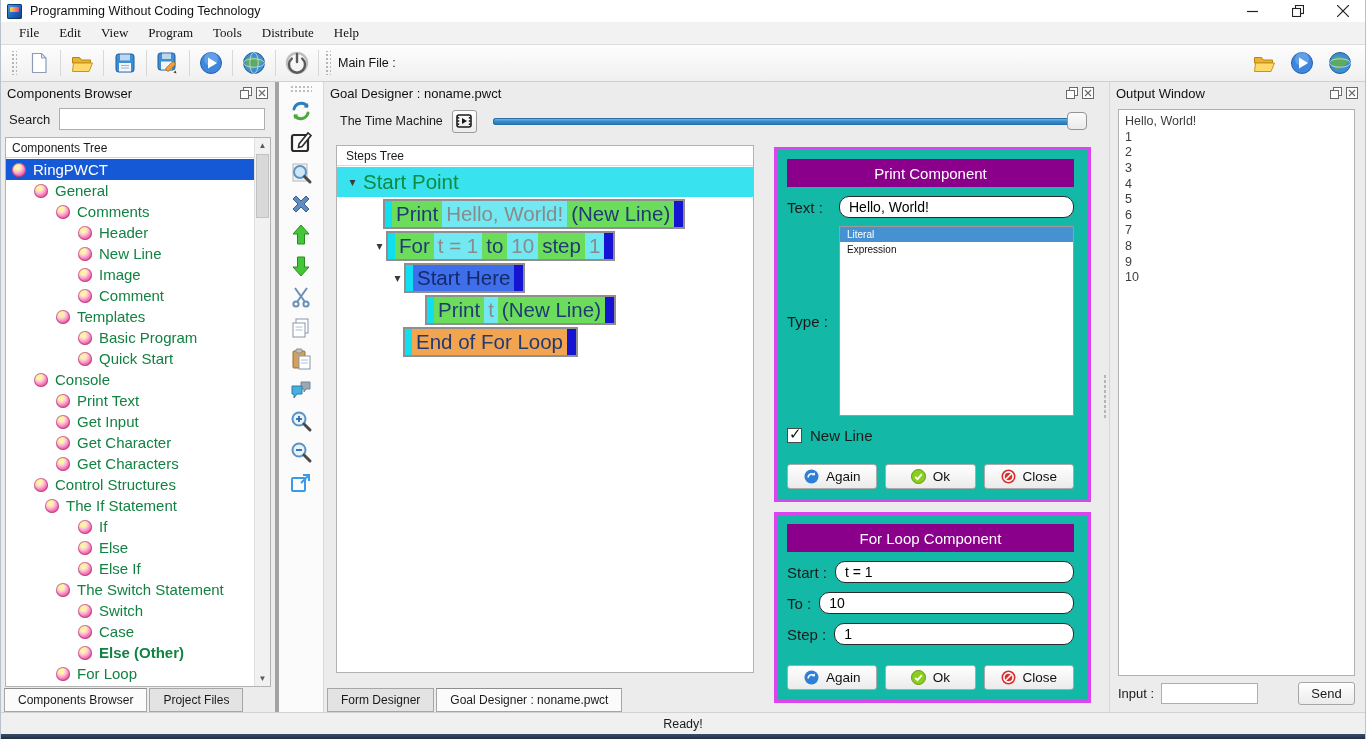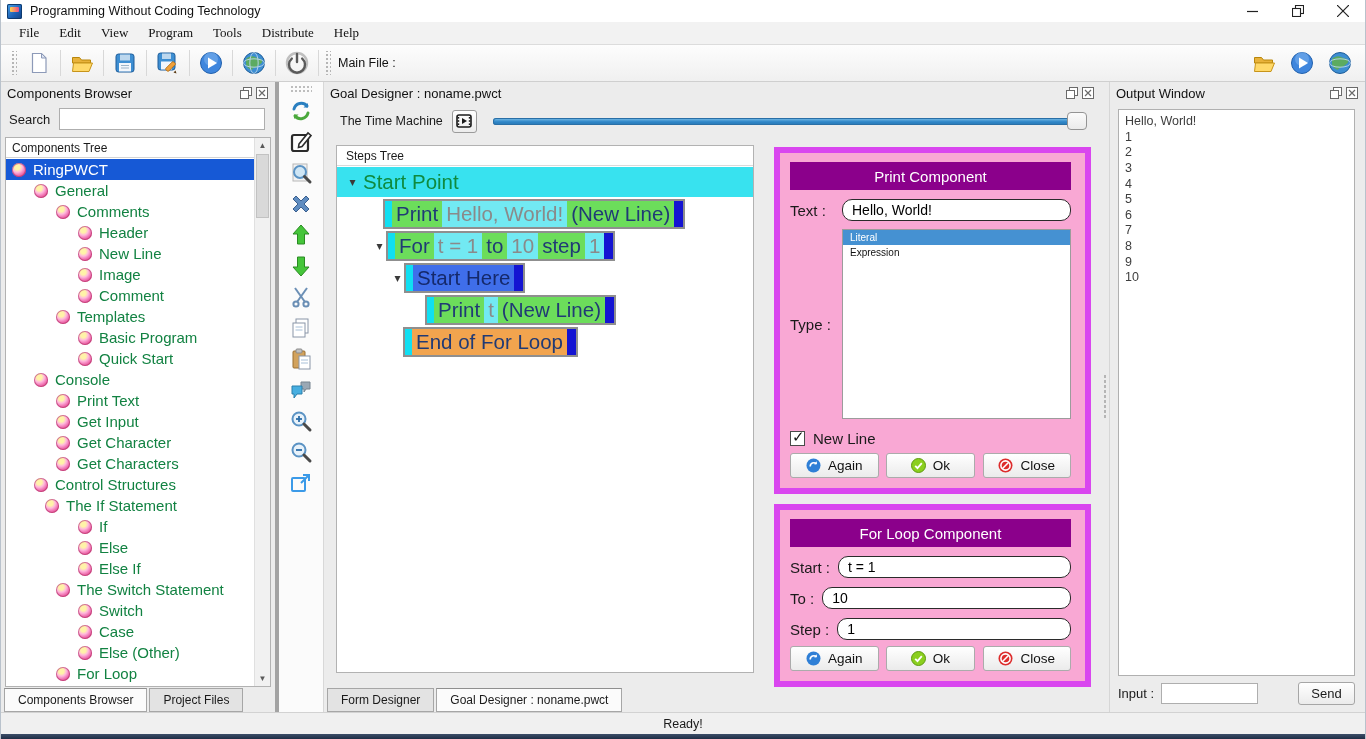--- a/index.html
+++ b/index.html
@@ -102,37 +102,37 @@
   .lead { width:7px; background:var(--step-lead); flex:0 0 auto; }
   .endbar { width:9px; background:var(--step-endbar); flex:0 0 auto; }
   .seg { display:flex; align-items:center; padding:0 4px; color:#203a75; white-space:pre; }
   .seg.kw { background:var(--step-green); }
   .seg.val { background:var(--step-cyan); color:#8a8a8a; }
   .step-box.blue .seg { background:var(--step-blue); color:#15296b; }
   .step-box.orange .seg { background:var(--step-orange); color:#203a75; }
 
   
   .comp-area { flex:1; display:flex; flex-direction:column; padding:11px 10px 0 20px; min-width:0; }
-  .comp-panel { border:6px solid #d946ef; background:#f9a8d4; padding:9px 14px 10px 10px; }
+  .comp-panel { border:3px solid #d946ef; background:#14b8a6; padding:9px 14px 10px 10px; }
   .comp-title { height:28px; background:var(--purple); color:#fff; font-size:15px;
                 display:flex; align-items:center; justify-content:center; }
   .field-row { display:flex; align-items:center; margin-top:9px; }
   .field-label { font-size:15px; margin-right:8px; white-space:nowrap; }
   .w52 { width:52px; margin-right:0; flex:0 0 auto; }
   .rinput { flex:1; height:22px; border:1.5px solid #2b2b2b; border-radius:10px; background:#fff;
             font-size:14px; padding:0 9px; font-family:"Liberation Sans",sans-serif; outline:none; min-width:0; }
   .type-row { display:flex; margin-top:8px; }
   .type-row .field-label { align-self:center; }
   .listbox { flex:1; height:190px; border:1px solid #9c9c9c; background:#fff; font-size:10px; overflow:hidden; }
   .list-opt { padding:2px 7px; color:#111; }
   .list-opt.selected { background:var(--list-sel); color:#fff; }
   .check-row { display:flex; align-items:center; gap:8px; margin-top:11px; font-size:15px; }
   .checkbox { width:15px; height:15px; border:1px solid #4a4a4a; background:#fff; position:relative; }
   .checkbox .mark { position:absolute; left:1px; top:-4px; font-size:15px; color:#111; }
-  .btn-row { display:flex; justify-content:space-between; margin-top:6px; }
+  .btn-row { display:flex; justify-content:space-between; margin-top:20px; }
   .pbtn { width:31.5%; height:25px; border:1px solid #ababab; border-radius:3px;
           background:linear-gradient(#ffffff,#ebebeb); display:flex; align-items:center; justify-content:center;
           gap:7px; font-size:13.5px; color:#111; }
   .gap10 { height:10px; flex:0 0 auto; }
 
   
   .splitter { width:8px; flex:0 0 auto; display:flex; align-items:center; justify-content:center; }
   .splitter .dots { width:4px; height:46px;
     background-image:radial-gradient(#b5b5b5 1px, transparent 1.1px); background-size:4px 5px; }
 
@@ -404,21 +404,21 @@
               <span class="tree-label">The Switch Statement</span>
             </div>
             <div class="tree-row" style="padding-left: 72px;">
               <span class="bullet"></span>
               <span class="tree-label">Switch</span>
             </div>
             <div class="tree-row" style="padding-left: 72px;">
               <span class="bullet"></span>
               <span class="tree-label">Case</span>
             </div>
-            <div class="tree-row" style="padding-left: 72px;">
+            <div class="tree-row" style="padding-left: 72px; font-weight: bold;">
               <span class="bullet"></span>
               <span class="tree-label">Else (Other)</span>
             </div>
             <div class="tree-row" style="padding-left: 50px;">
               <span class="bullet"></span>
               <span class="tree-label">For Loop</span>
             </div>
           </div>
         <div class="vscroll">
           <div class="vs-arrow">▲</div>

